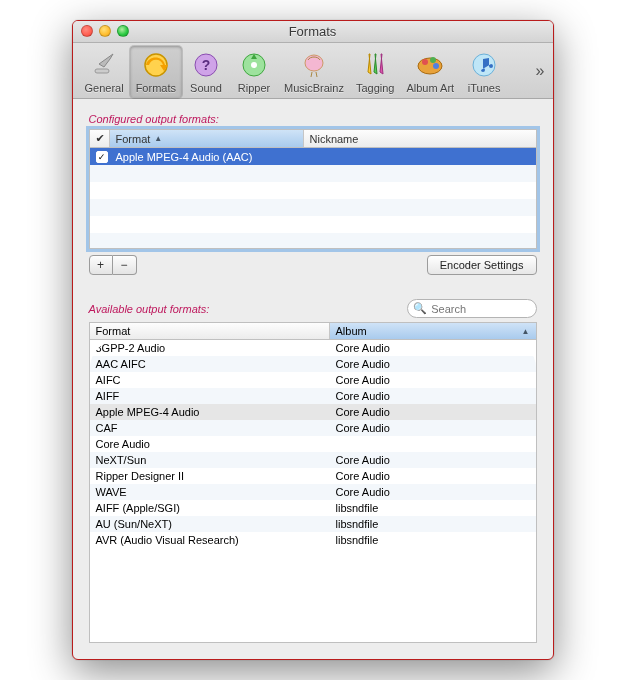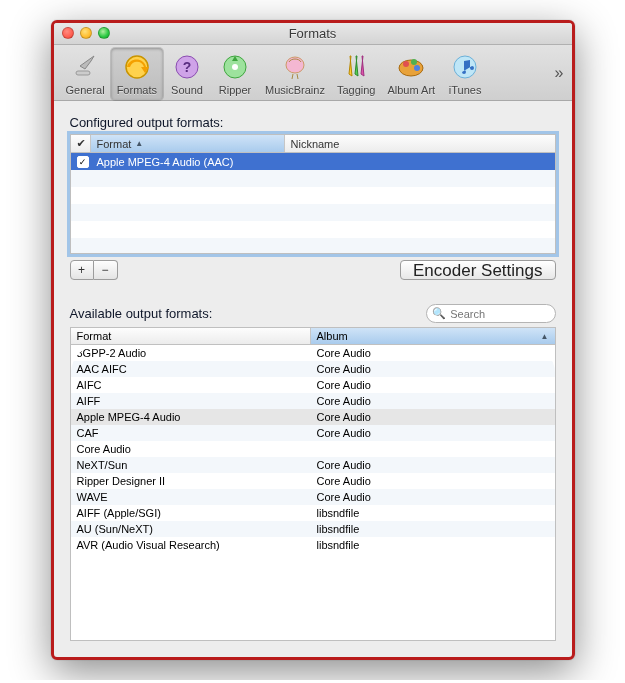--- a/index.html
+++ b/index.html
@@ -6,24 +6,24 @@
 body {
   font-family: "Lucida Grande", "Helvetica Neue", Arial, sans-serif;
   font-size: 11px;
   background: #fff;
   display: flex;
   justify-content: center;
   align-items: flex-start;
   padding: 20px;
 }
 .window {
-  width: 524px;
+  width: 482px;
   height: 640px;
   background: #ededed;
-  border: 3px solid #b91c1c;
+  border: 1px solid #b91c1c;
   border-radius: 6px;
   box-shadow: 0 12px 40px rgba(0,0,0,0.45), 0 0 0 1px rgba(0,0,0,0.05);
   overflow: hidden;
   display: flex;
   flex-direction: column;
 }
 .titlebar {
   height: 22px;
   background: linear-gradient(#e8e8e8, #d4d4d4);
   border-bottom: 1px solid #b0b0b0;
@@ -81,23 +81,24 @@
   color: #555;
 }
 .content {
   flex: 1;
   padding: 14px 16px 16px 16px;
   overflow: hidden;
   display: flex;
   flex-direction: column;
 }
 .section-label {
-  font-size: 13px;
-  color: #0f172a;
+  font-size: 11px;
+  color: #be185d;
   margin-bottom: 4px;
+  font-style: italic;
 }
 .config-table {
   border: 1px solid #bfbfbf;
   box-shadow: 0 0 0 3px #a2c5e8;
   background: #fff;
   height: 120px;
   overflow: auto;
 }
 .ct-header {
   display: flex;
@@ -139,21 +140,21 @@
   font-size:12px; color:#333;
   box-shadow: 0 1px 0 rgba(255,255,255,0.6) inset;
 }
 .pm-btn:first-child { border-top-left-radius:4px; border-bottom-left-radius:4px;}
 .pm-btn:nth-child(2){ border-left:none; border-top-right-radius:4px; border-bottom-right-radius:4px;}
 .enc-btn {
   margin-left:auto;
   height:20px; padding: 0 12px;
   background:linear-gradient(#ffffff,#e7e7e7);
   border:1px solid #9c9c9c; border-radius:4px;
-  font-size:17px; color:#222;
+  font-size:11px; color:#222;
   box-shadow: 0 1px 0 rgba(255,255,255,0.6) inset;
 }
 .avail-head {
   display:flex; align-items:center; margin-top:24px; margin-bottom:4px;
 }
 .avail-head .section-label { margin:0;}
 .search {
   margin-left:auto;
   width:130px; height:19px;
   border:1px solid #b4b4b4; border-radius:10px;

